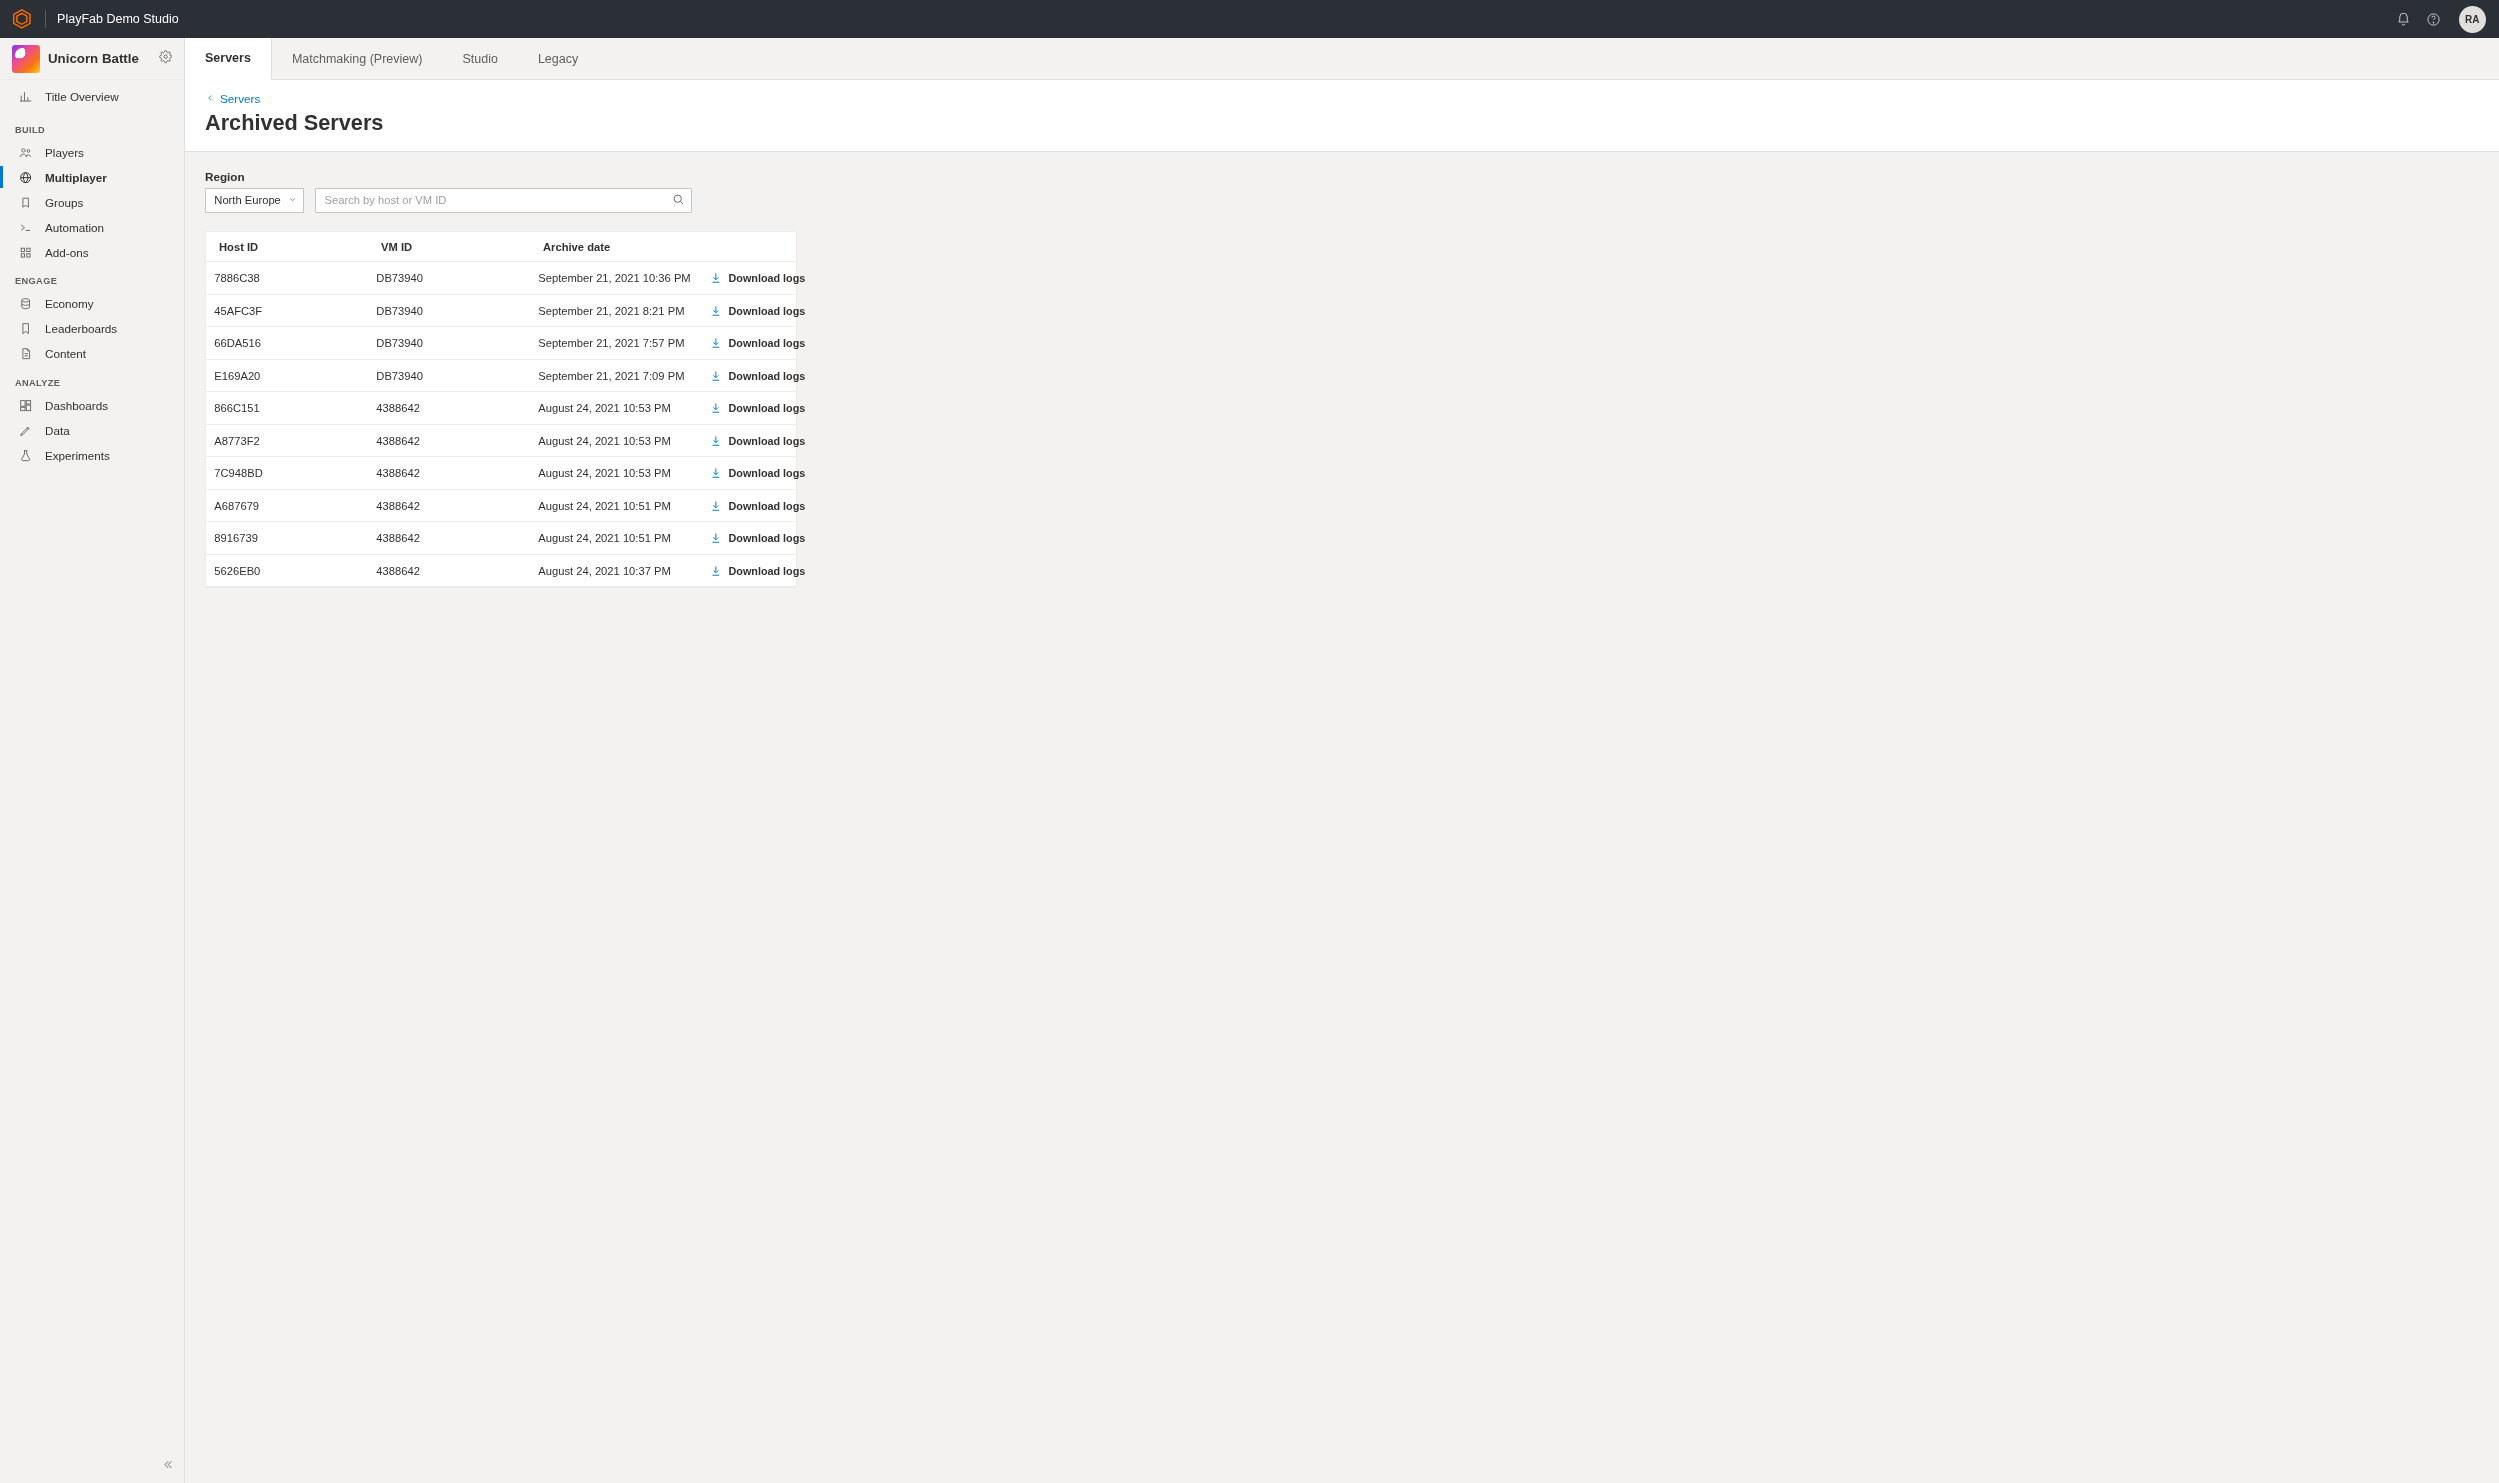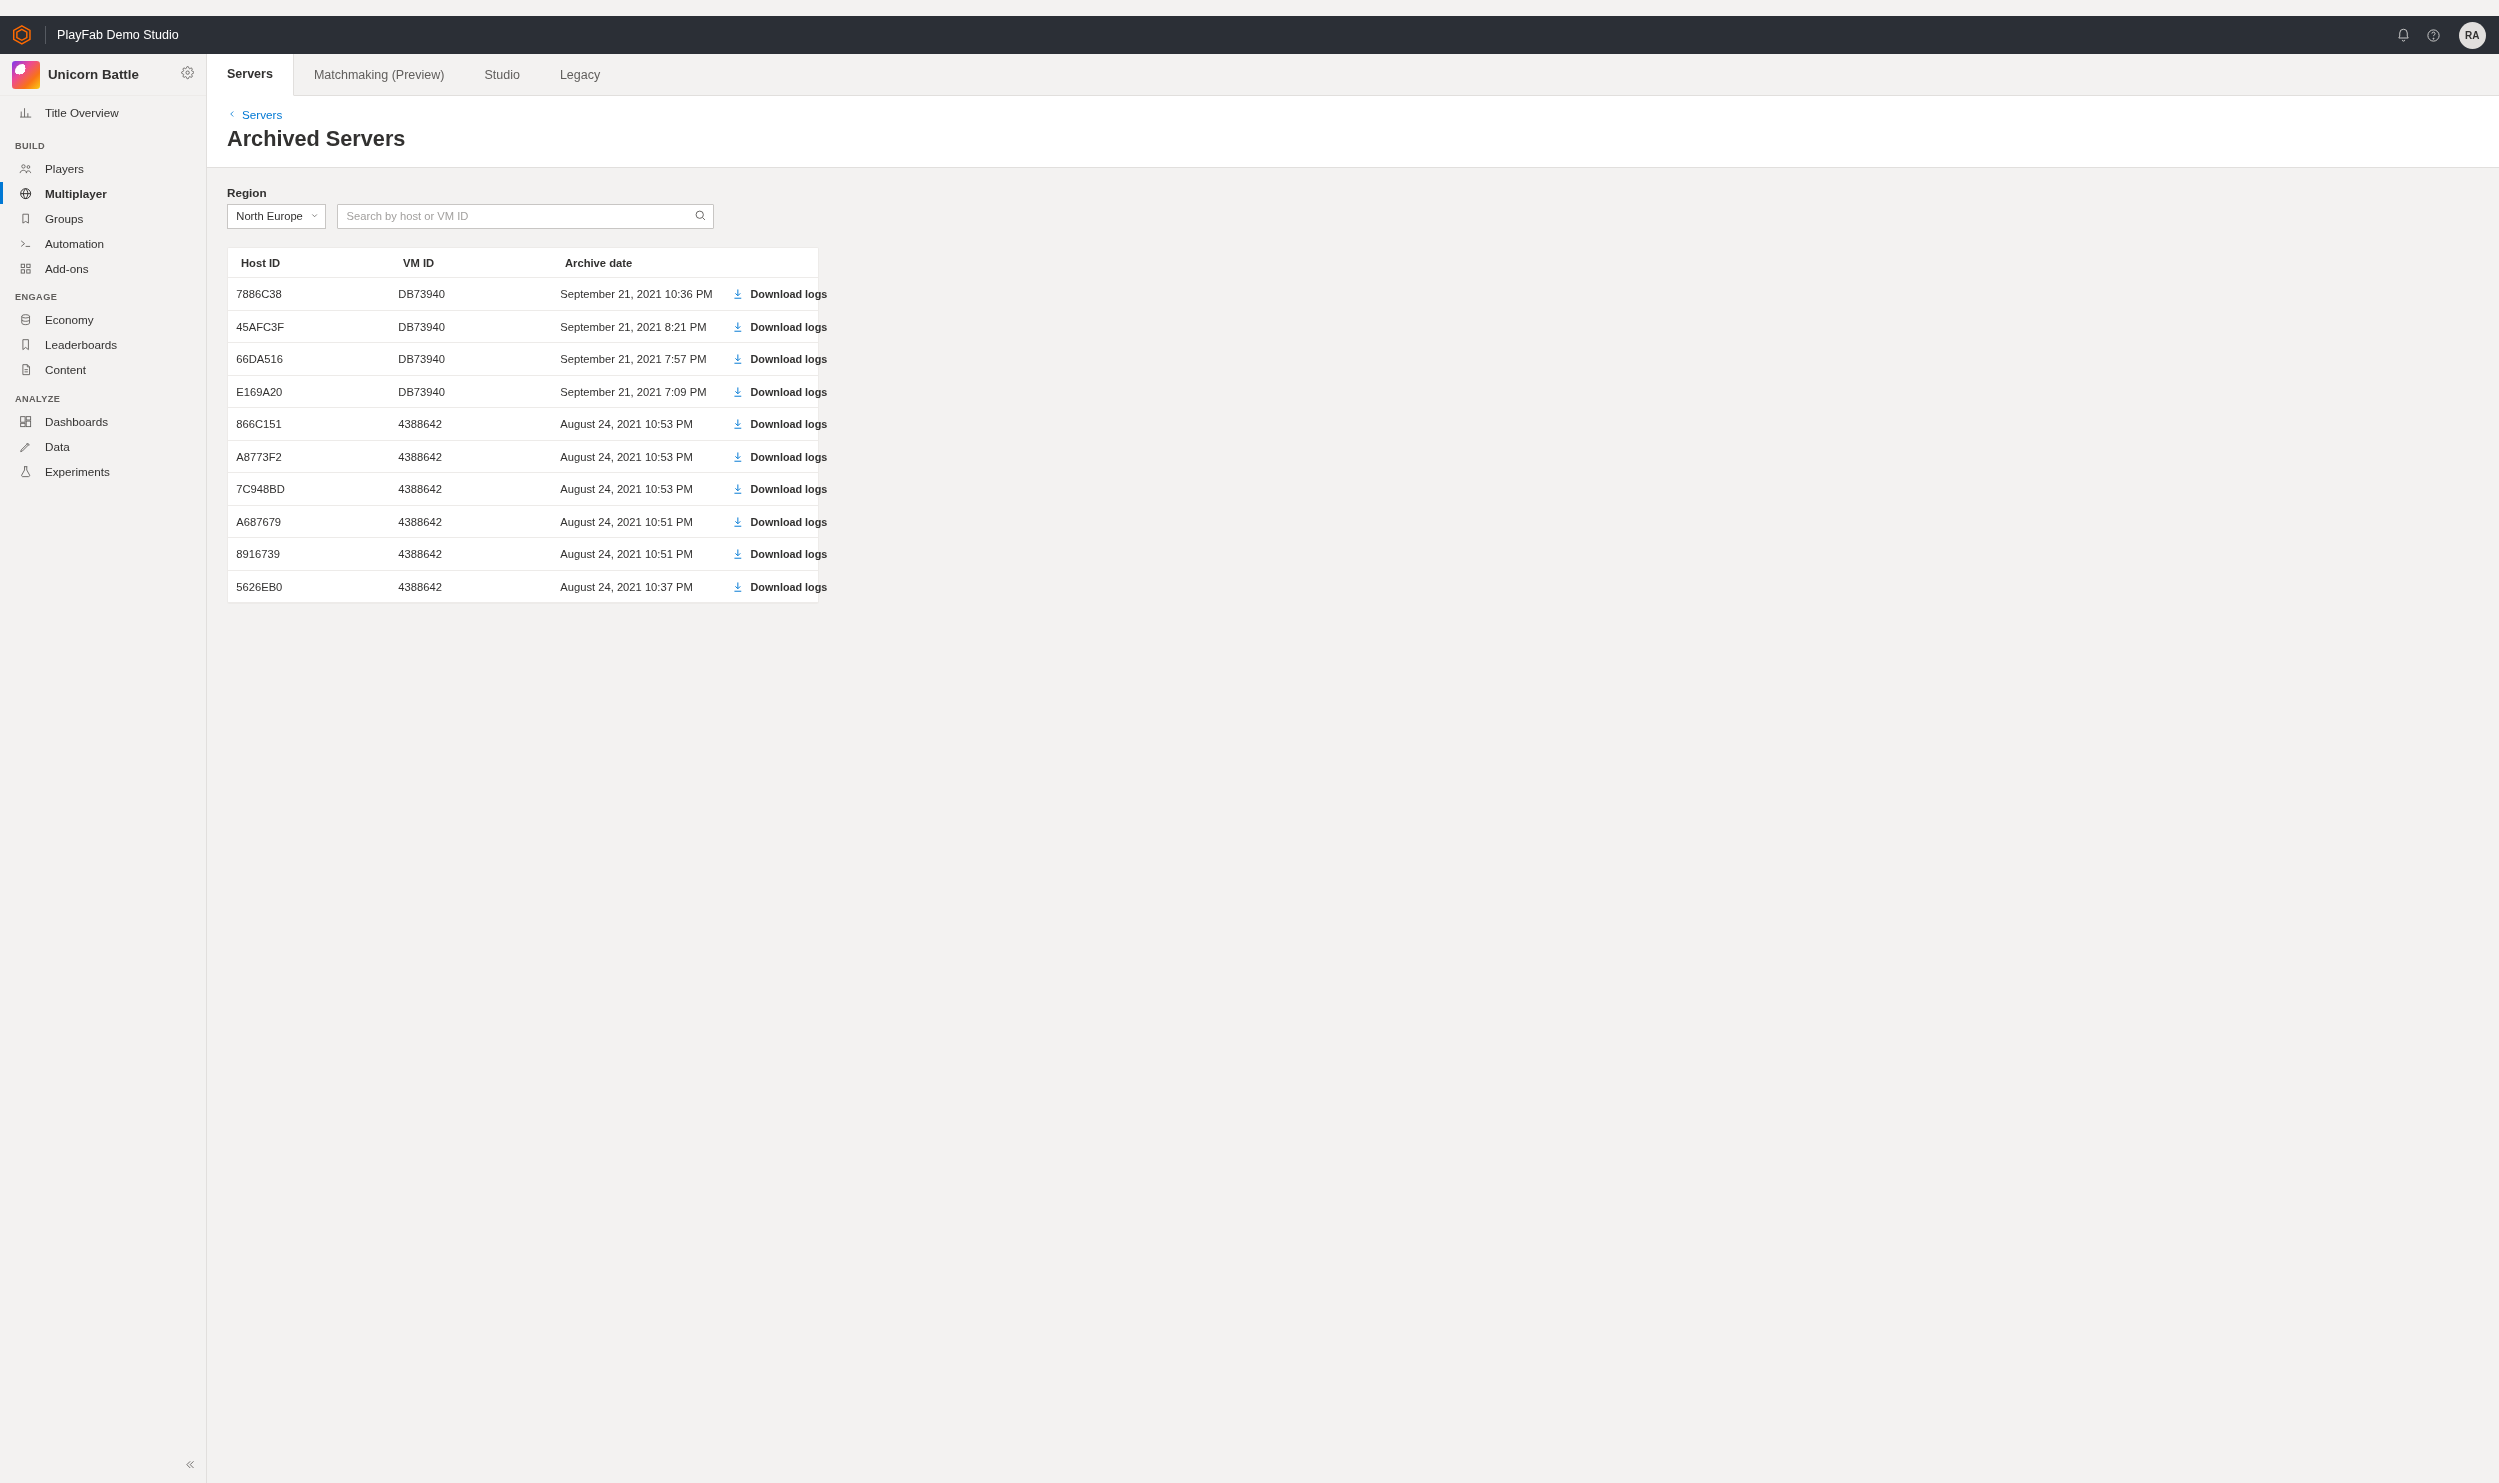--- a/index.html
+++ b/index.html
@@ -7,21 +7,20 @@
   body { display: flex; flex-direction: column; }
 
   
   .topbar {
     height: 38px;
     background: #2b2f36;
     color: #fff;
     display: flex;
     align-items: center;
     padding: 0 13.3px 0 10px;
-    margin-top: 16px;
   }
   .logo-hex {
     width: 23px; height: 23px;
     display: flex; align-items: center; justify-content: center;
     margin-right: 8.3px;
   }
   .topbar-divider {
     width: 0.8px; height: 18.3px; background: #565a61; margin: 0 11.7px 0 3.3px;
   }
   .topbar-title { font-size: 12.5px; font-weight: 400; }
@@ -35,21 +34,21 @@
     color: #323130; font-size: 10px; font-weight: 600;
     display: flex; align-items: center; justify-content: center;
     margin-left: 10px; cursor: pointer;
   }
 
   
   .app-body { flex: 1; display: flex; min-height: 0; }
 
   
   .sidebar {
-    width: 207px; background: #f3f2f1; border-right: 0.8px solid #e1dfdd;
+    width: 185px; background: #f3f2f1; border-right: 0.8px solid #e1dfdd;
     display: flex; flex-direction: column; position: relative;
   }
   .title-row {
     height: 42px; display: flex; align-items: center; gap: 8.3px;
     padding: 0 11.7px; background: #f3f2f1; border-bottom: 0.8px solid #edebe9;
   }
   .title-art {
     width: 28px; height: 28px; border-radius: 3.3px;
     background: linear-gradient(135deg,#7c3aed 0%,#ec4899 35%,#f97316 70%,#facc15 100%);
     position: relative; overflow: hidden; flex-shrink: 0;

